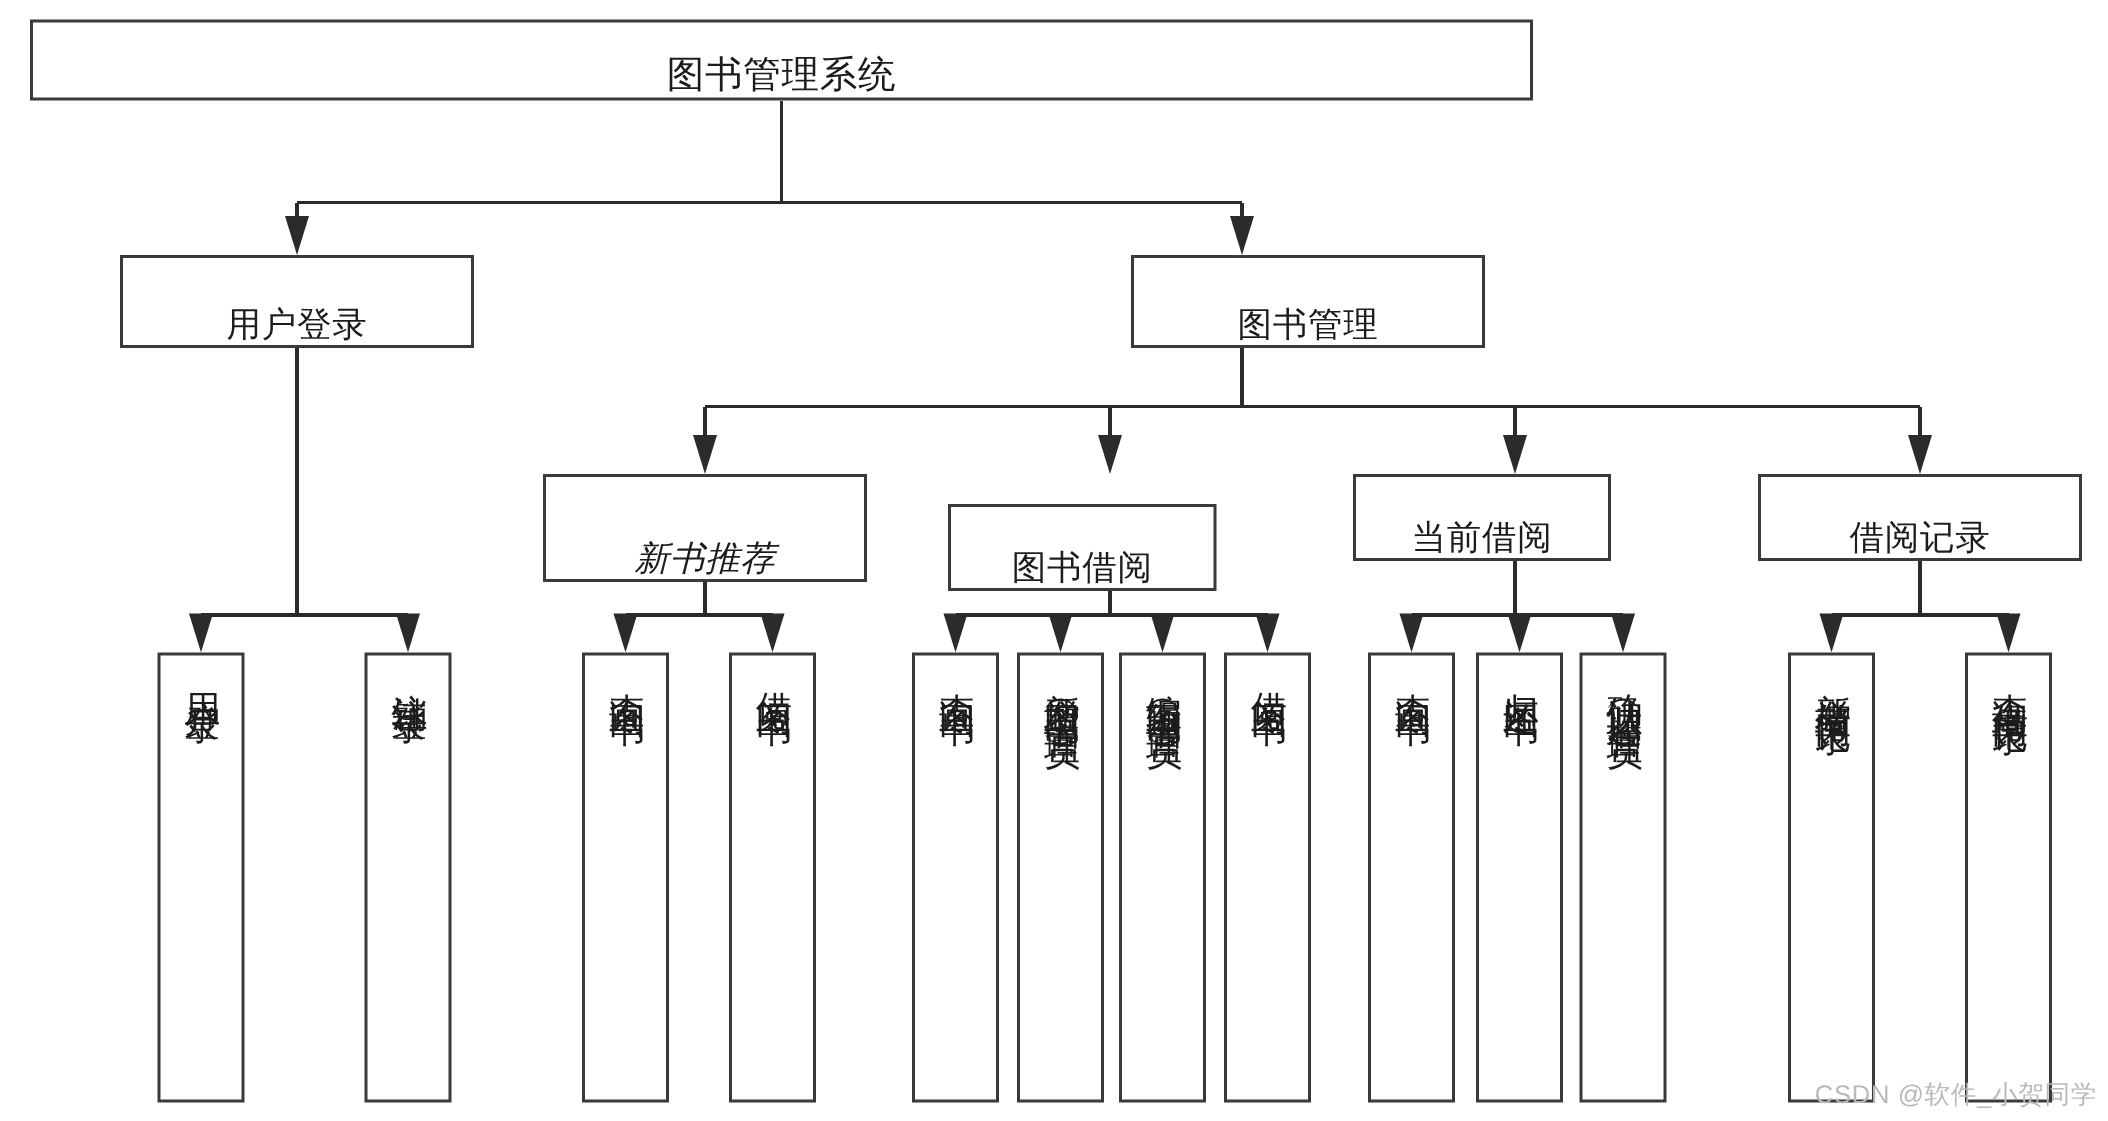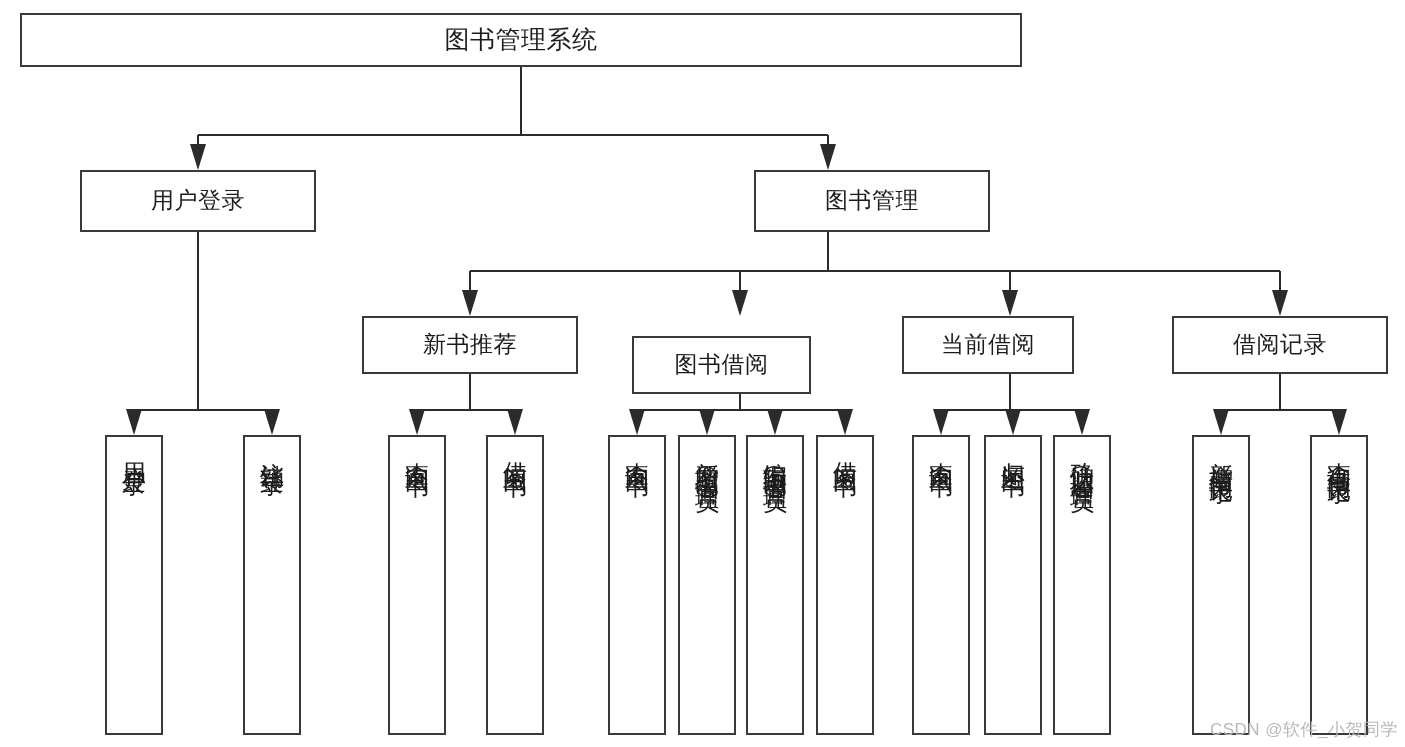--- a/index.html
+++ b/index.html
@@ -28,21 +28,21 @@
     height: 747px;
     pointer-events: none;
   }
   
   .node {
     position: absolute;
     box-sizing: border-box;
     background: #ffffff;
     border: 2.5px solid #3a3a3a;
     display: flex;
-    align-items: center;
+    align-items: flex-end;
     justify-content: center;
     z-index: 2;
   }
   .node-label {
     color: #1c1c1c;
     line-height: 1.18;
     white-space: nowrap;
     letter-spacing: 0.5px;
   }
   
@@ -145,21 +145,21 @@
     <span class="node-label">图书管理系统</span>
   </div>
 
   <div class="node branch" id="n-l2-0" style="left: 80px; top: 170px; width: 236px; height: 62px;">
     <span class="node-label">用户登录</span>
   </div>
   <div class="node branch" id="n-l2-1" style="left: 710px; top: 170px; width: 236px; height: 62px; margin-left: 44px;">
     <span class="node-label">图书管理</span>
   </div>
 
-  <div class="node branch" id="n-l3-0" style="left: 362px; top: 316px; width: 216px; height: 58px;">
+  <div class="node branch" id="n-l3-0" style="left: 362px; top: 316px; width: 216px; height: 72px; font-style: italic;">
     <span class="node-label">新书推荐</span>
   </div>
   <div class="node branch" id="n-l3-1" style="left: 632px; top: 316px; width: 179px; height: 58px; margin-top: 20px;">
     <span class="node-label">图书借阅</span>
   </div>
   <div class="node branch" id="n-l3-2" style="left: 902px; top: 316px; width: 172px; height: 58px;">
     <span class="node-label">当前借阅</span>
   </div>
   <div class="node branch" id="n-l3-3" style="left: 1172px; top: 316px; width: 216px; height: 58px;">
     <span class="node-label">借阅记录</span>

